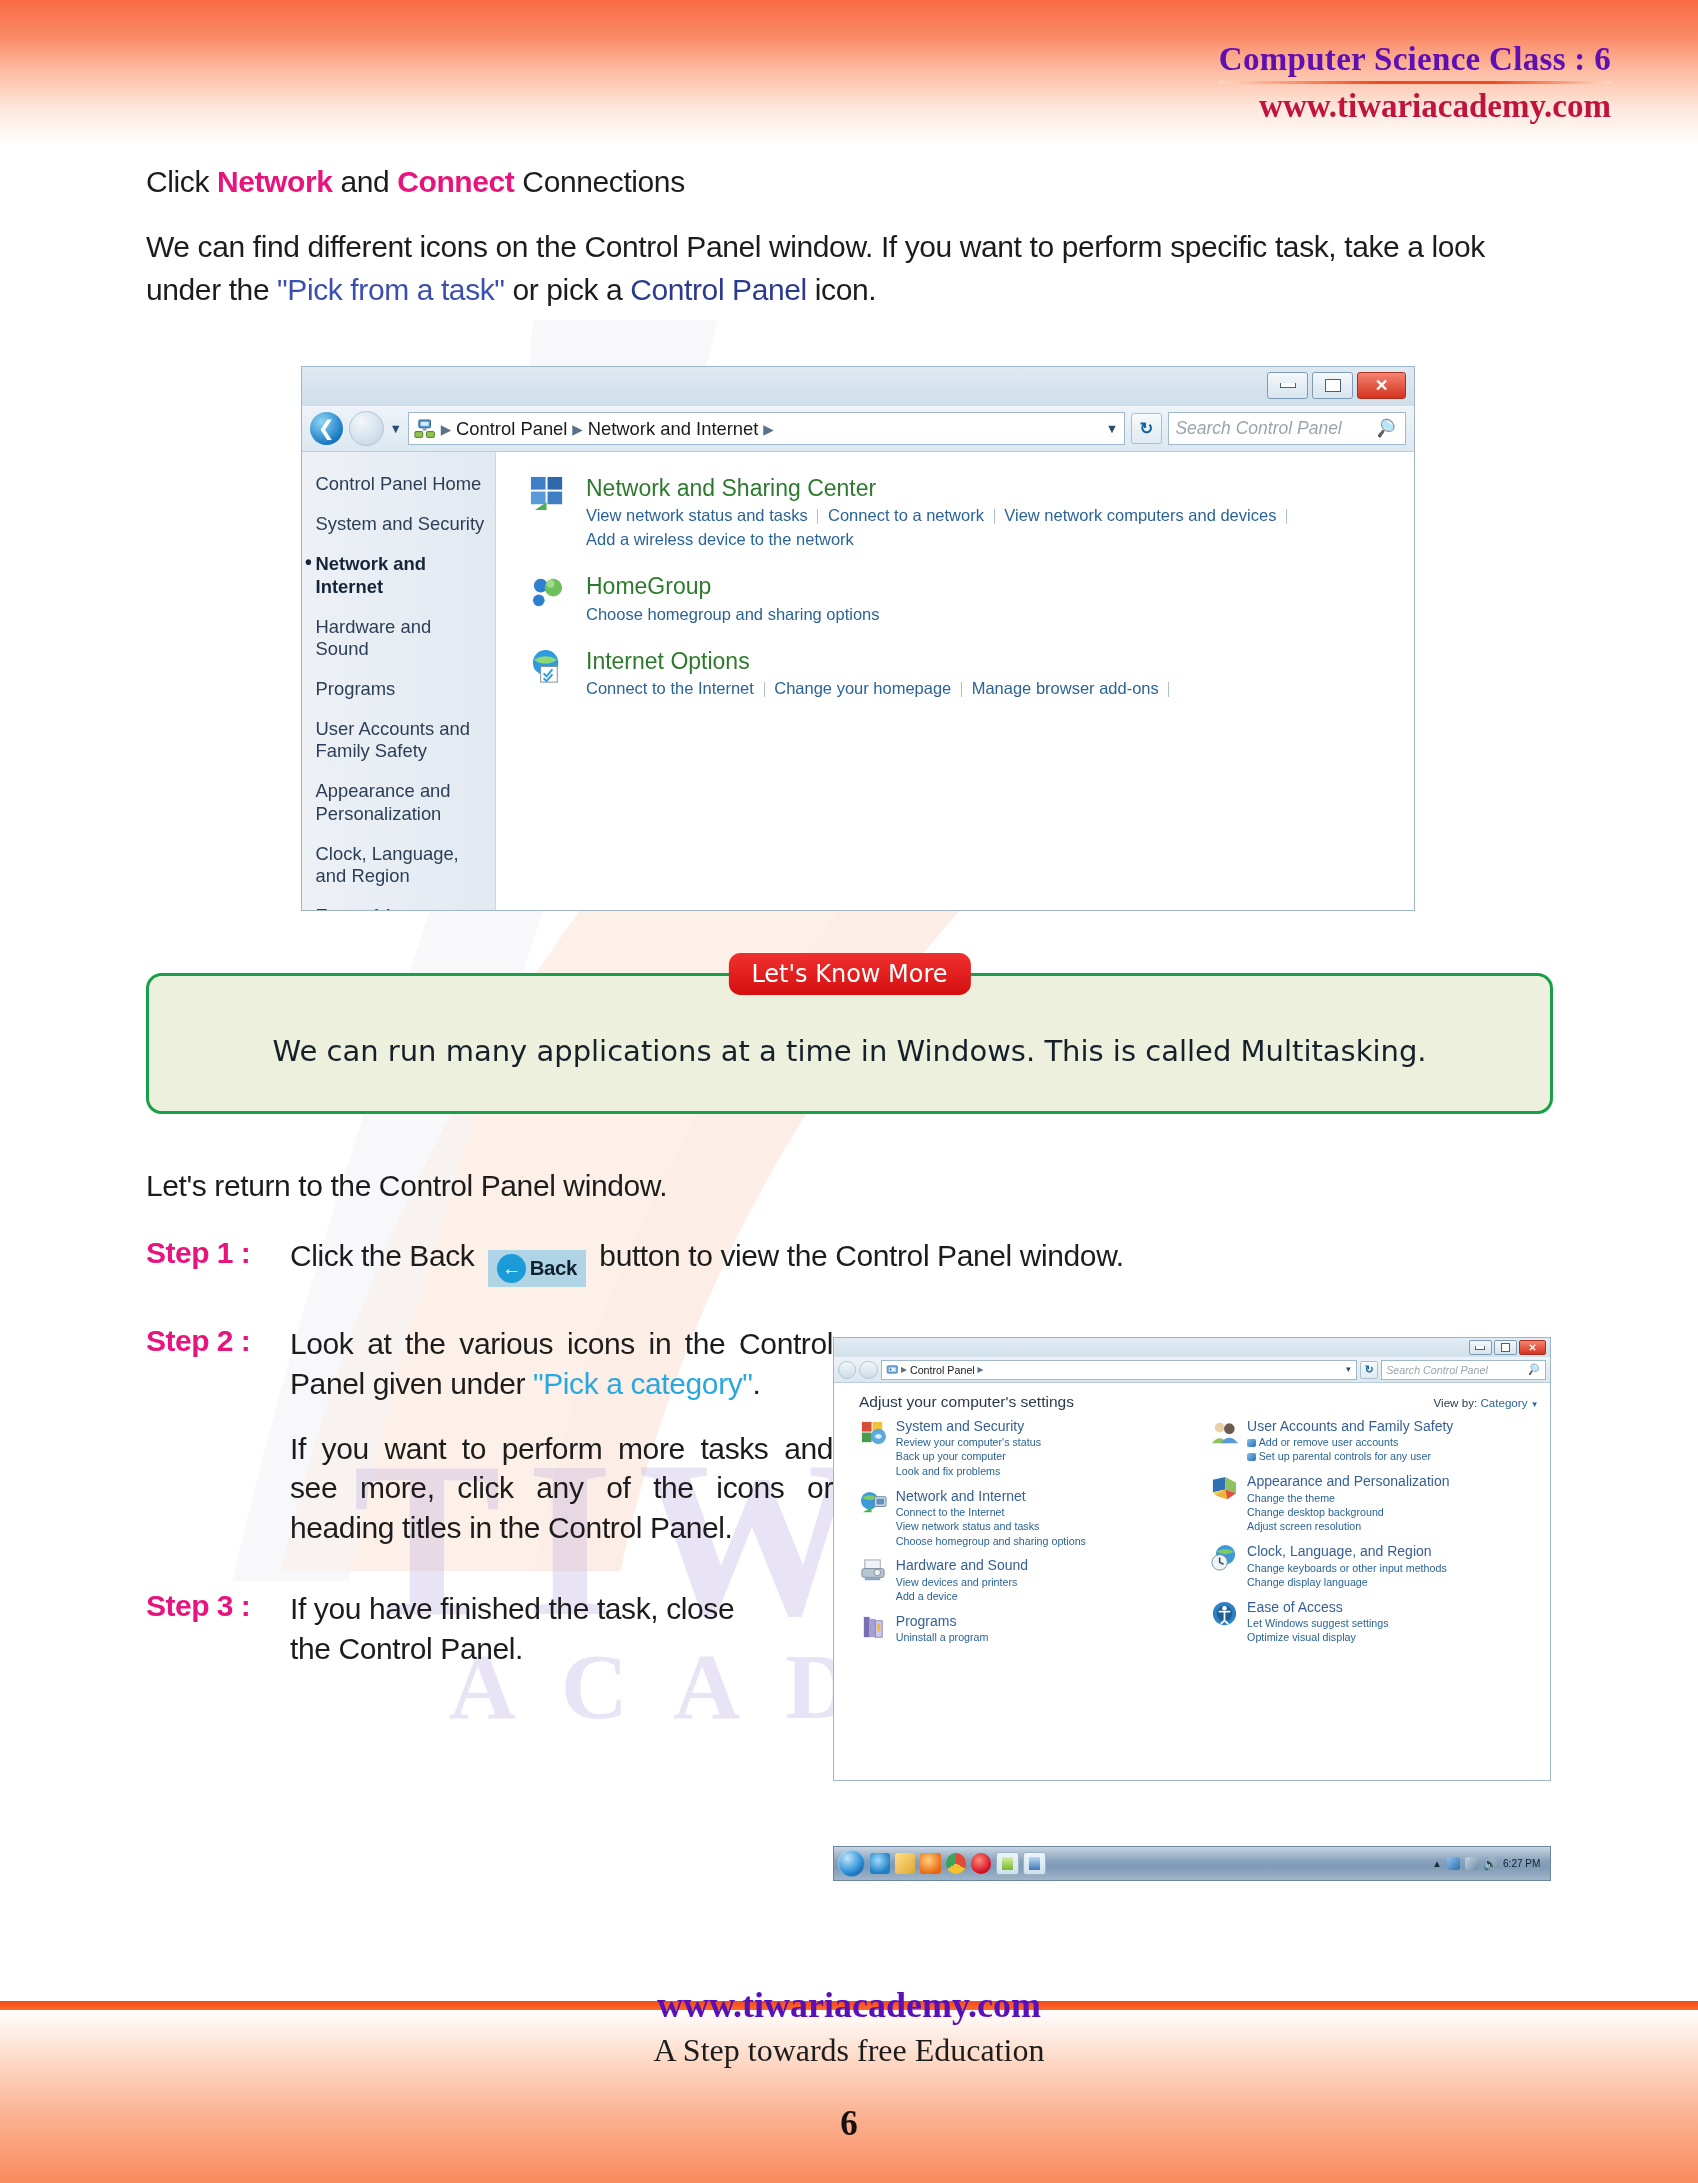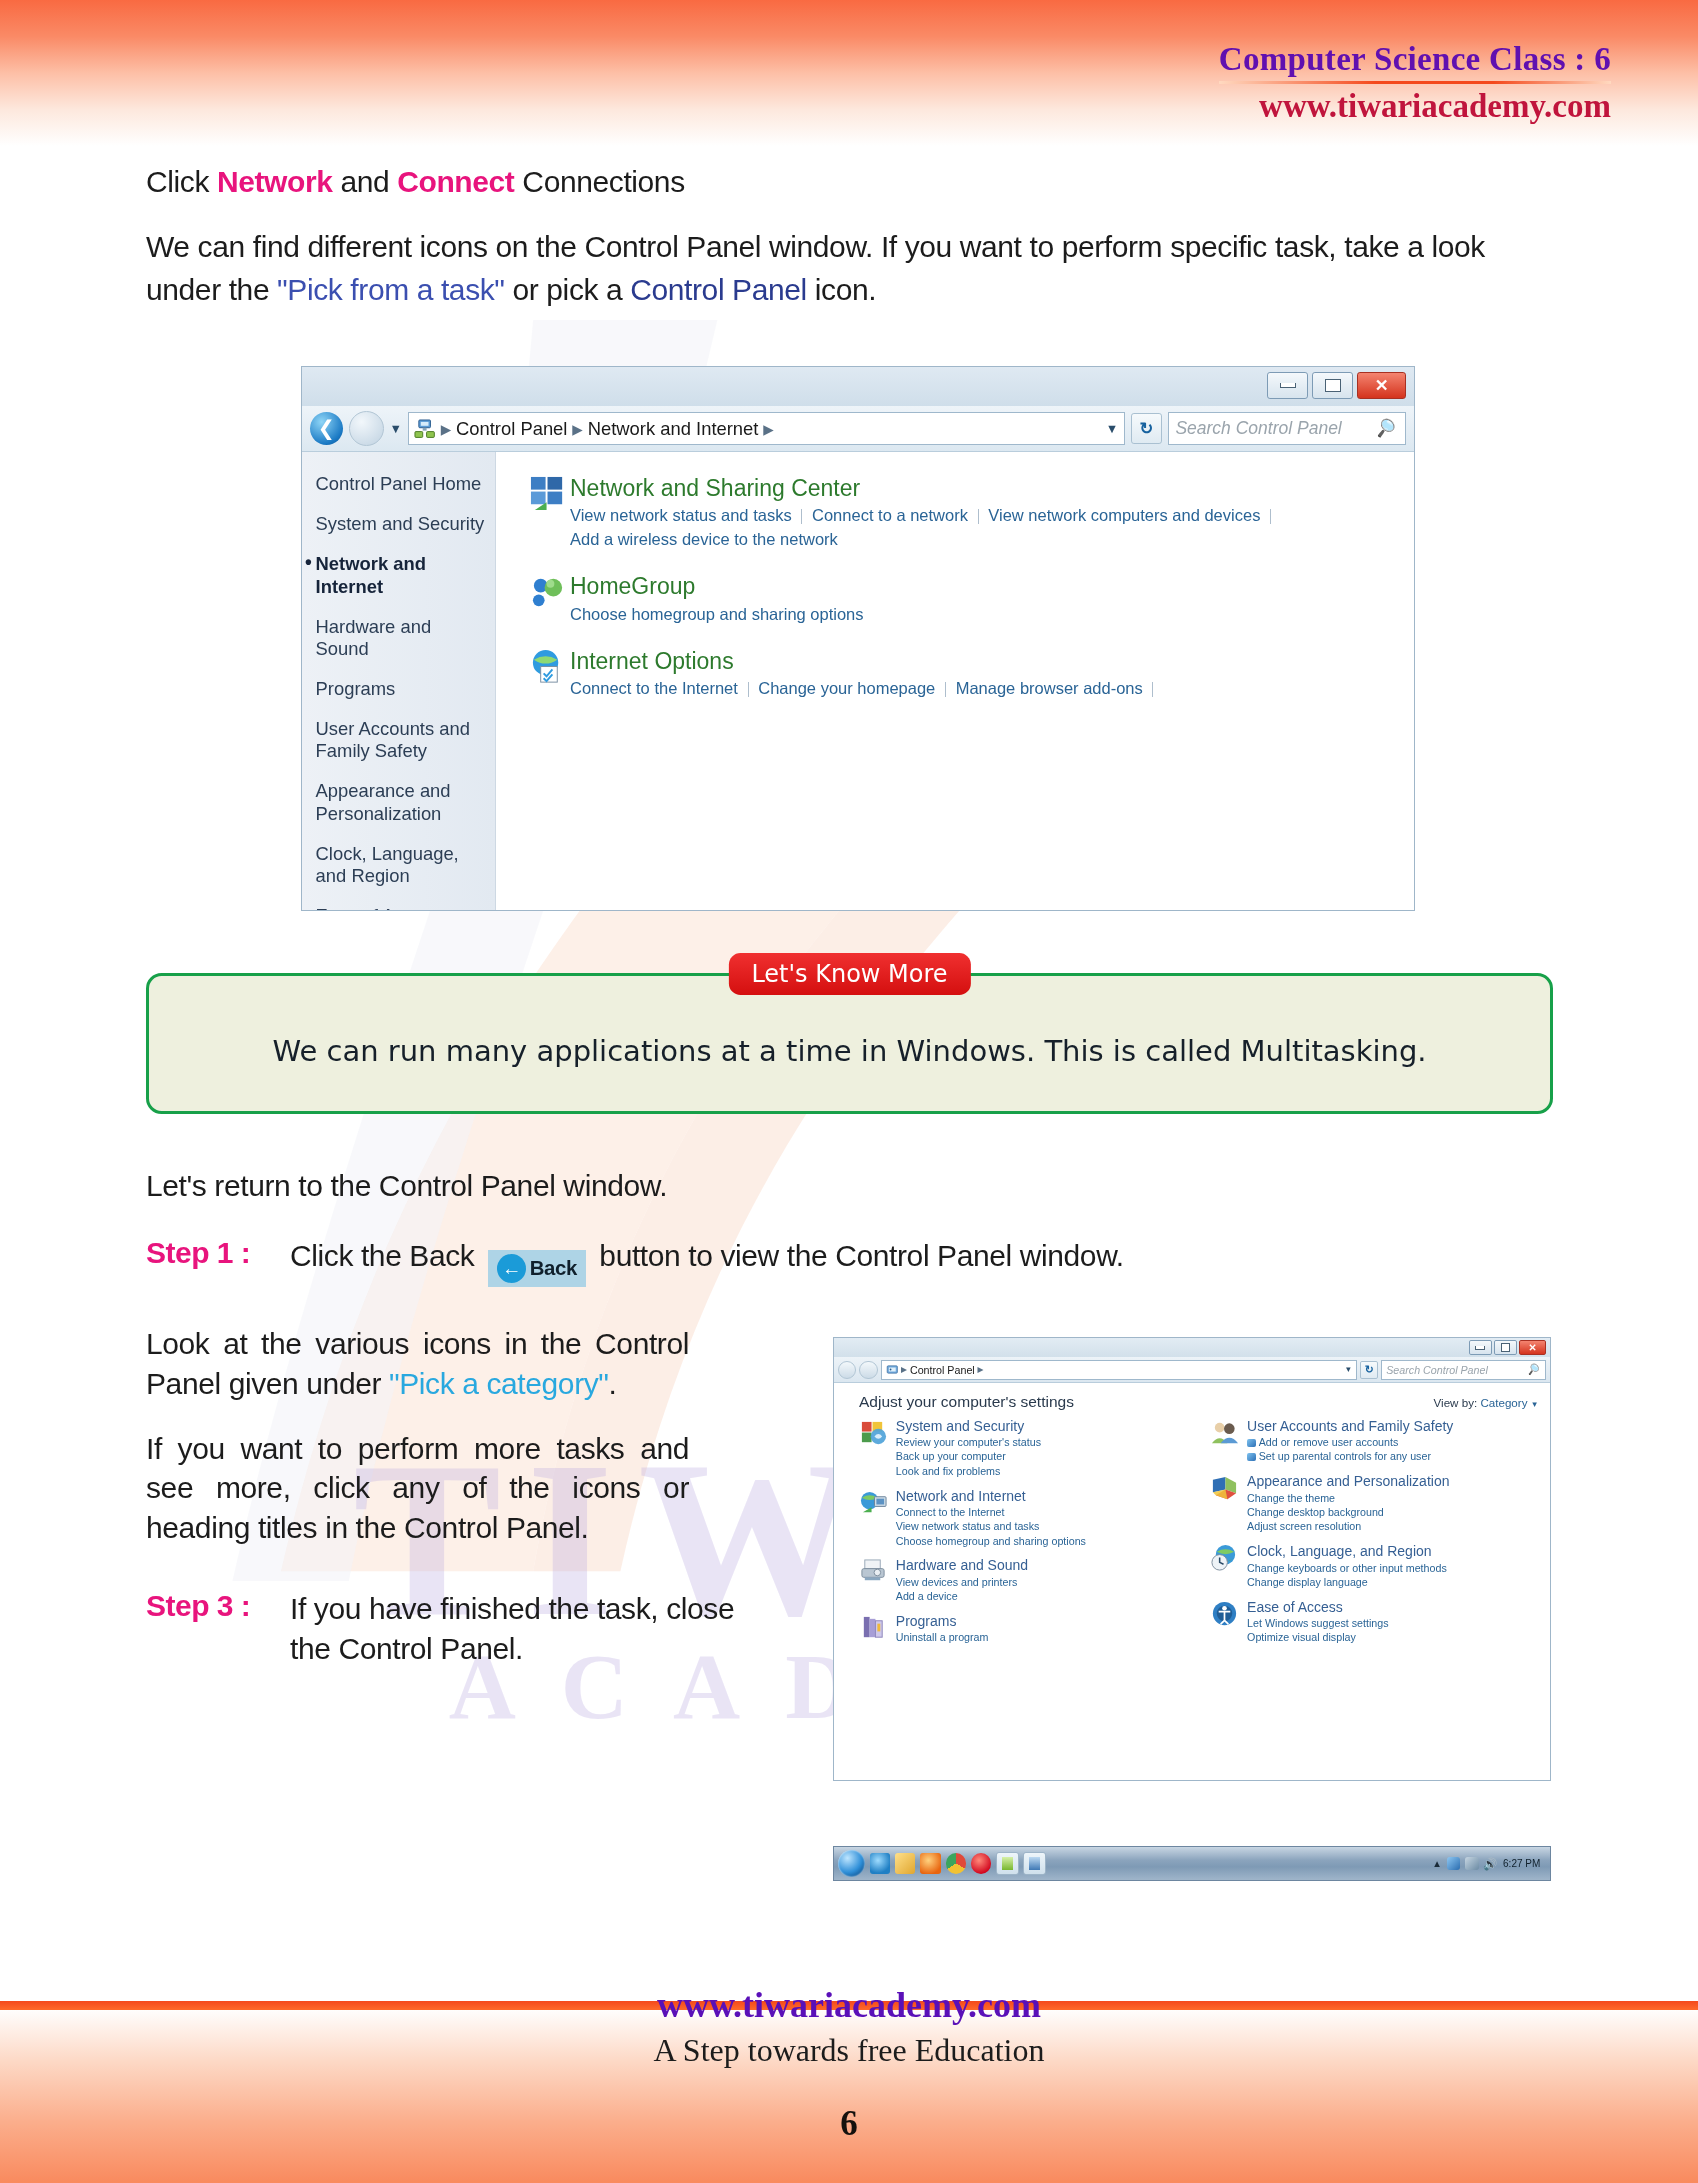--- a/index.html
+++ b/index.html
@@ -94,21 +94,21 @@
              display:flex;align-items:center;justify-content:space-between;padding:0 6.8px;}
   .searchbox span{font-size:17.5px;color:#9aa4ac;font-style:italic;font-family:"Liberation Sans",sans-serif;}
   .magnifier{color:#2f6fa8;font-size:18.4px;transform:scaleX(-1);}
   .w-body{display:flex;height:calc(100% - 83px);}
   .w-side{width:194px;background:linear-gradient(to right,#edf1f6,#e2e9f1);
           padding:21.3px 0 0 13.6px;box-sizing:border-box;border-right:1px solid #cdd8e3;}
   .w-side .sitem{font-size:18.4px;color:#2c3e55;line-height:1.22;margin-bottom:17.5px;padding-right:5.8px;position:relative;}
   .w-side .sitem.sel{font-weight:700;color:#16243a;}
   .w-side .sitem.sel::before{content:"•";position:absolute;left:-10.7px;top:-1.9px;font-size:19.4px;color:#16243a;}
   .w-main{flex:1;padding:23px 0 0 33px;box-sizing:border-box;background:transparent;}
-  .cat{display:flex;gap:2px;margin-bottom:21.3px;}
+  .cat{display:flex;gap:18px;margin-bottom:21.3px;}
   .cat-ico{width:39px;height:37px;flex:none;position:relative;}
   .cat-txt{flex:1;}
   .cat-title{font-size:23px;color:#2d7a2d;line-height:1.15;margin-bottom:2.9px;
              font-family:"Liberation Sans",sans-serif;}
   .cat-links{font-size:16.5px;color:#2a6496;line-height:1.45;}
   .cat-links .lk{display:inline-block;padding:0 9.7px 0 0;}
   .cat-links .vdiv{display:inline-block;width:1px;height:15.5px;background:#aebecd;
                    vertical-align:-2.9px;margin:0 9.7px 0 0;}
 
   
@@ -341,20 +341,21 @@
         <span>Click the Back</span>
         <span class="backpill">
           <span class="circ">←</span>
           <span class="bt">Back</span>
         </span>
         <span>button to view the Control Panel window.</span>
       </div>
     </div>
 
     <div class="step" style="margin-top:37px;">
+      <div class="step-lbl">Step 2 :</div>
       <div class="step-bd s2col">
         <p><span>Look at the various icons in the Control Panel given under </span><span class="cyan">"Pick a category"</span><span>.</span></p>
         <p class="last">If you want to perform more tasks and see more, click any of the icons or heading titles in the Control Panel.</p>
       </div>
     </div>
 
     <div class="step" style="margin-top:41px;">
       <div class="step-lbl">Step 3 :</div>
       <div class="step-bd" style="width:456px;">If you have finished the task, close the Control Panel.</div>
     </div>

